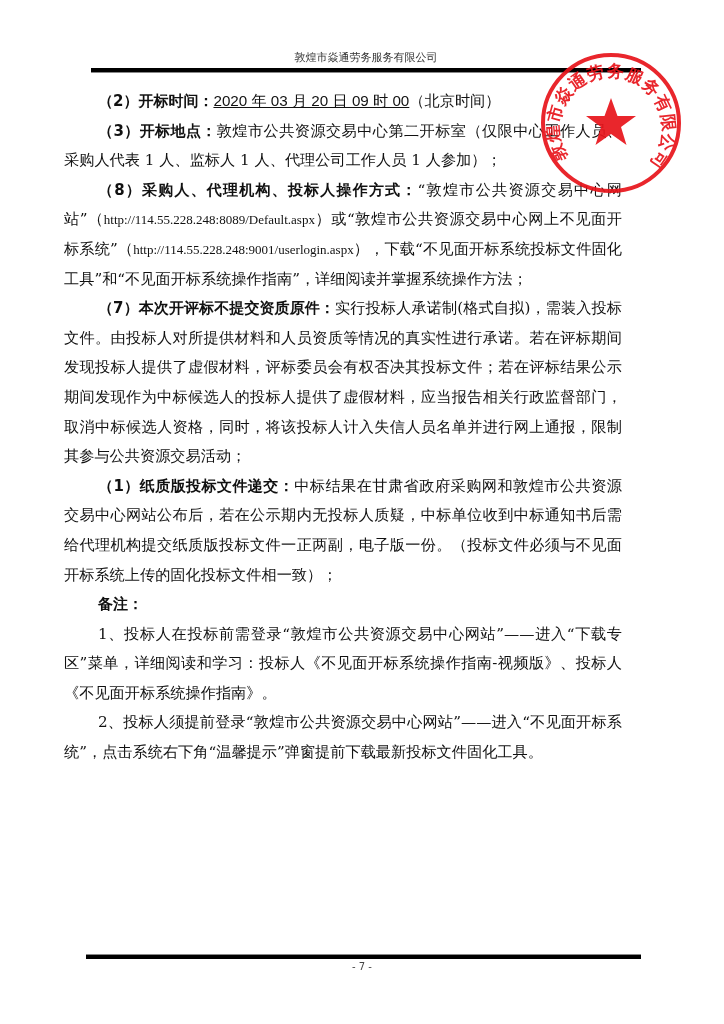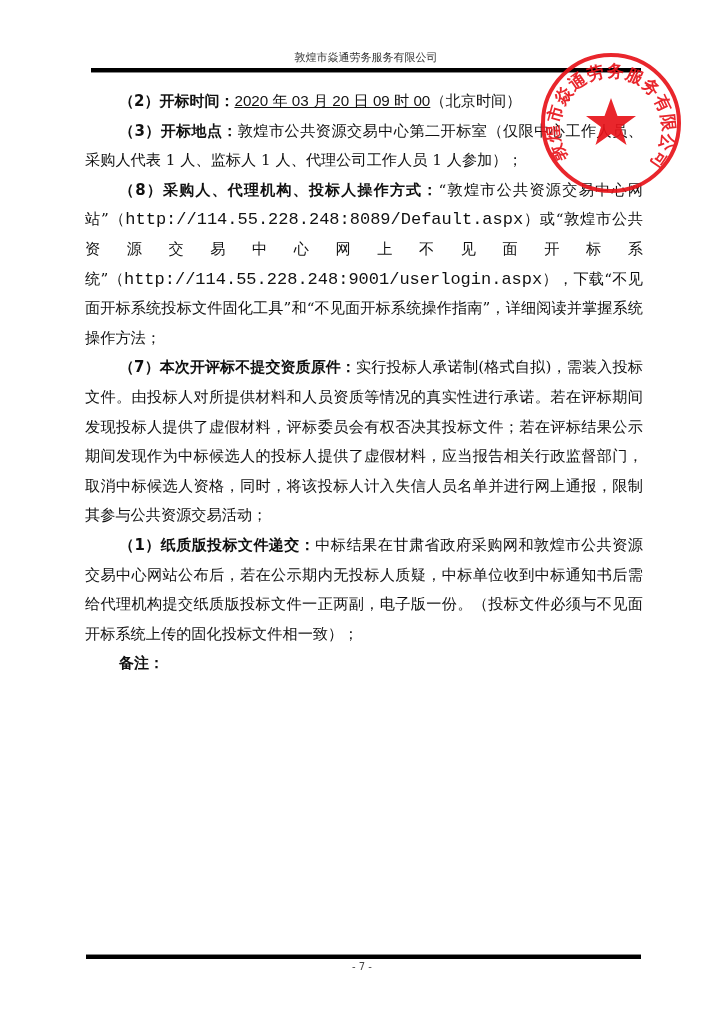--- a/index.html
+++ b/index.html
@@ -6,26 +6,26 @@
     body { width: 724px; height: 1024px; position: relative; overflow: hidden;
            font-family: "DejaVu Serif", "Liberation Serif", serif; color: #111; }
     .page-header { position: absolute; left: 91px; top: 50px; width: 550px; text-align: center;
                    font-size: 11px; color: #333; font-family: "DejaVu Sans", "Liberation Sans", sans-serif; }
     .rule-top { position: absolute; left: 91px; top: 68px; width: 550px; height: 4px; background: #000;
                 box-shadow: 0 1px 0 #888; }
     .rule-bottom { position: absolute; left: 86px; top: 955px; width: 555px; height: 4px; background: #000;
                    box-shadow: 0 -1px 0 #888; }
     .page-number { position: absolute; left: 0; top: 961px; width: 724px; text-align: center; font-size: 10px; color: #444;
                    font-family: "DejaVu Sans", "Liberation Sans", sans-serif; }
-    .content { position: absolute; left: 85px; top: 86px; width: 558px; font-size: 15.2px; line-height: 29.6px; }
+    .content { position: absolute; left: 64px; top: 86px; width: 558px; font-size: 15.2px; line-height: 29.6px; }
     .para { margin: 0; text-align: justify; }
     .indent { text-indent: 34px; }
     .lbl { font-weight: bold; font-family: "DejaVu Sans", "Liberation Sans", sans-serif; font-size: 15px; }
     .ul { text-decoration: underline; font-family: "Liberation Sans", sans-serif; }
-    .url { font-family: Liberation Mono, monospace; font-size: 17px; margin-top: 24px; }
+    .url { font-family: Liberation Serif, serif; font-size: 13px; margin-top: 24px; }
     .seal { position: absolute; left: 538px; top: 50px; width: 146px; height: 146px; pointer-events: none; opacity: 0.92; }
   </style>
 </head>
 <body>
 
 <div class="page-header">敦煌市焱通劳务服务有限公司</div>
 <div class="rule-top"></div>
 
 <div class="content">
   <p class="para indent">
@@ -39,20 +39,22 @@
   </p>
   <p class="para indent">
     <span class="lbl">（7）本次开评标不提交资质原件：</span><span>实行投标人承诺制(格式自拟)，需装入投标文件。由投标人对所提供材料和人员资质等情况的真实性进行承诺。若在评标期间发现投标人提供了虚假材料，评标委员会有权否决其投标文件；若在评标结果公示期间发现作为中标候选人的投标人提供了虚假材料，应当报告相关行政监督部门，取消中标候选人资格，同时，将该投标人计入失信人员名单并进行网上通报，限制其参与公共资源交易活动；</span>
   </p>
   <p class="para indent">
     <span class="lbl">（1）纸质版投标文件递交：</span><span>中标结果在甘肃省政府采购网和敦煌市公共资源交易中心网站公布后，若在公示期内无投标人质疑，中标单位收到中标通知书后需给代理机构提交纸质版投标文件一正两副，电子版一份。（投标文件必须与不见面开标系统上传的固化投标文件相一致）；</span>
   </p>
   <p class="para indent">
     <span class="lbl">备注：</span>
   </p>
+  <p class="para indent">1、投标人在投标前需登录“敦煌市公共资源交易中心网站”——进入“下载专区”菜单，详细阅读和学习：投标人《不见面开标系统操作指南-视频版》、投标人《不见面开标系统操作指南》。</p>
+  <p class="para indent">2、投标人须提前登录“敦煌市公共资源交易中心网站”——进入“不见面开标系统”，点击系统右下角“温馨提示”弹窗提前下载最新投标文件固化工具。</p>
 </div>
 
 <svg class="seal" viewBox="0 0 146 146" xmlns="http://www.w3.org/2000/svg">
   <defs>
     <path id="sealArc" d="M 30 108 A 52 52 0 1 1 116 108" fill="none"></path>
   </defs>
   <circle cx="73" cy="73" r="68" fill="none" stroke="#e8141b" stroke-width="4"></circle>
   <text font-size="17" fill="#e8141b" font-family="DejaVu Sans, sans-serif" font-weight="bold" letter-spacing="1">
     <textPath href="#sealArc" startOffset="0">敦煌市焱通劳务服务有限公司</textPath>
   </text>

